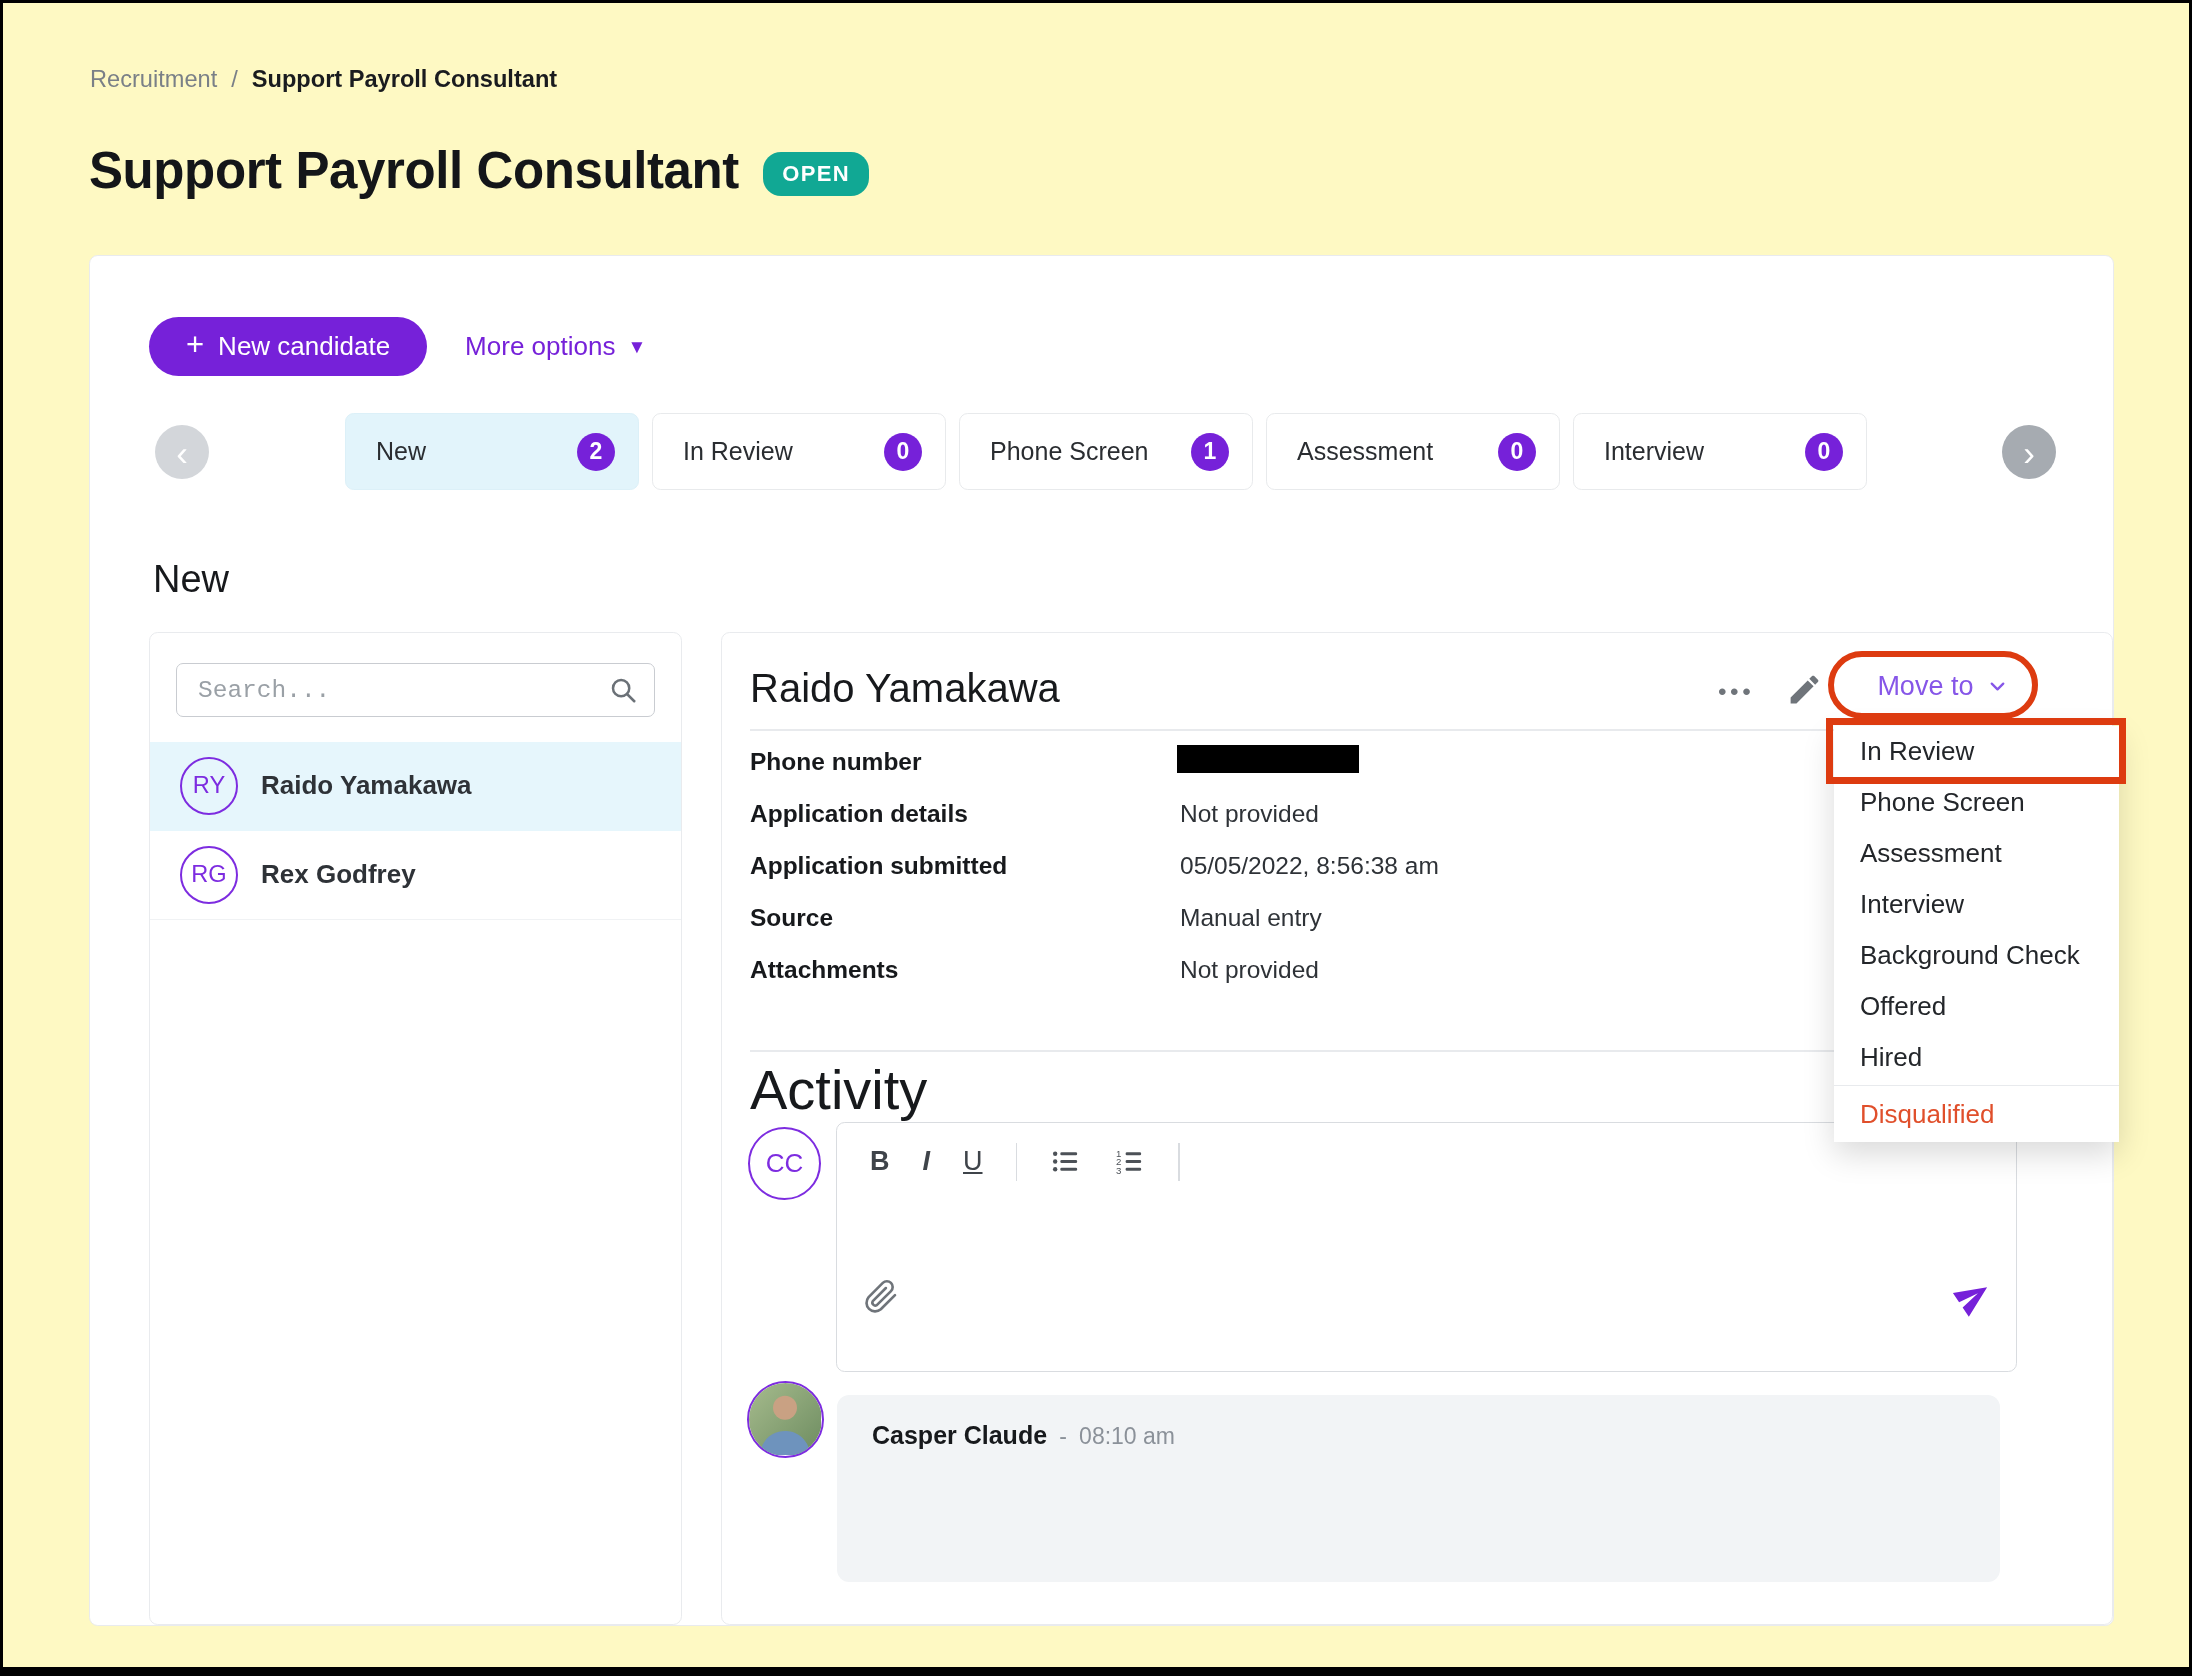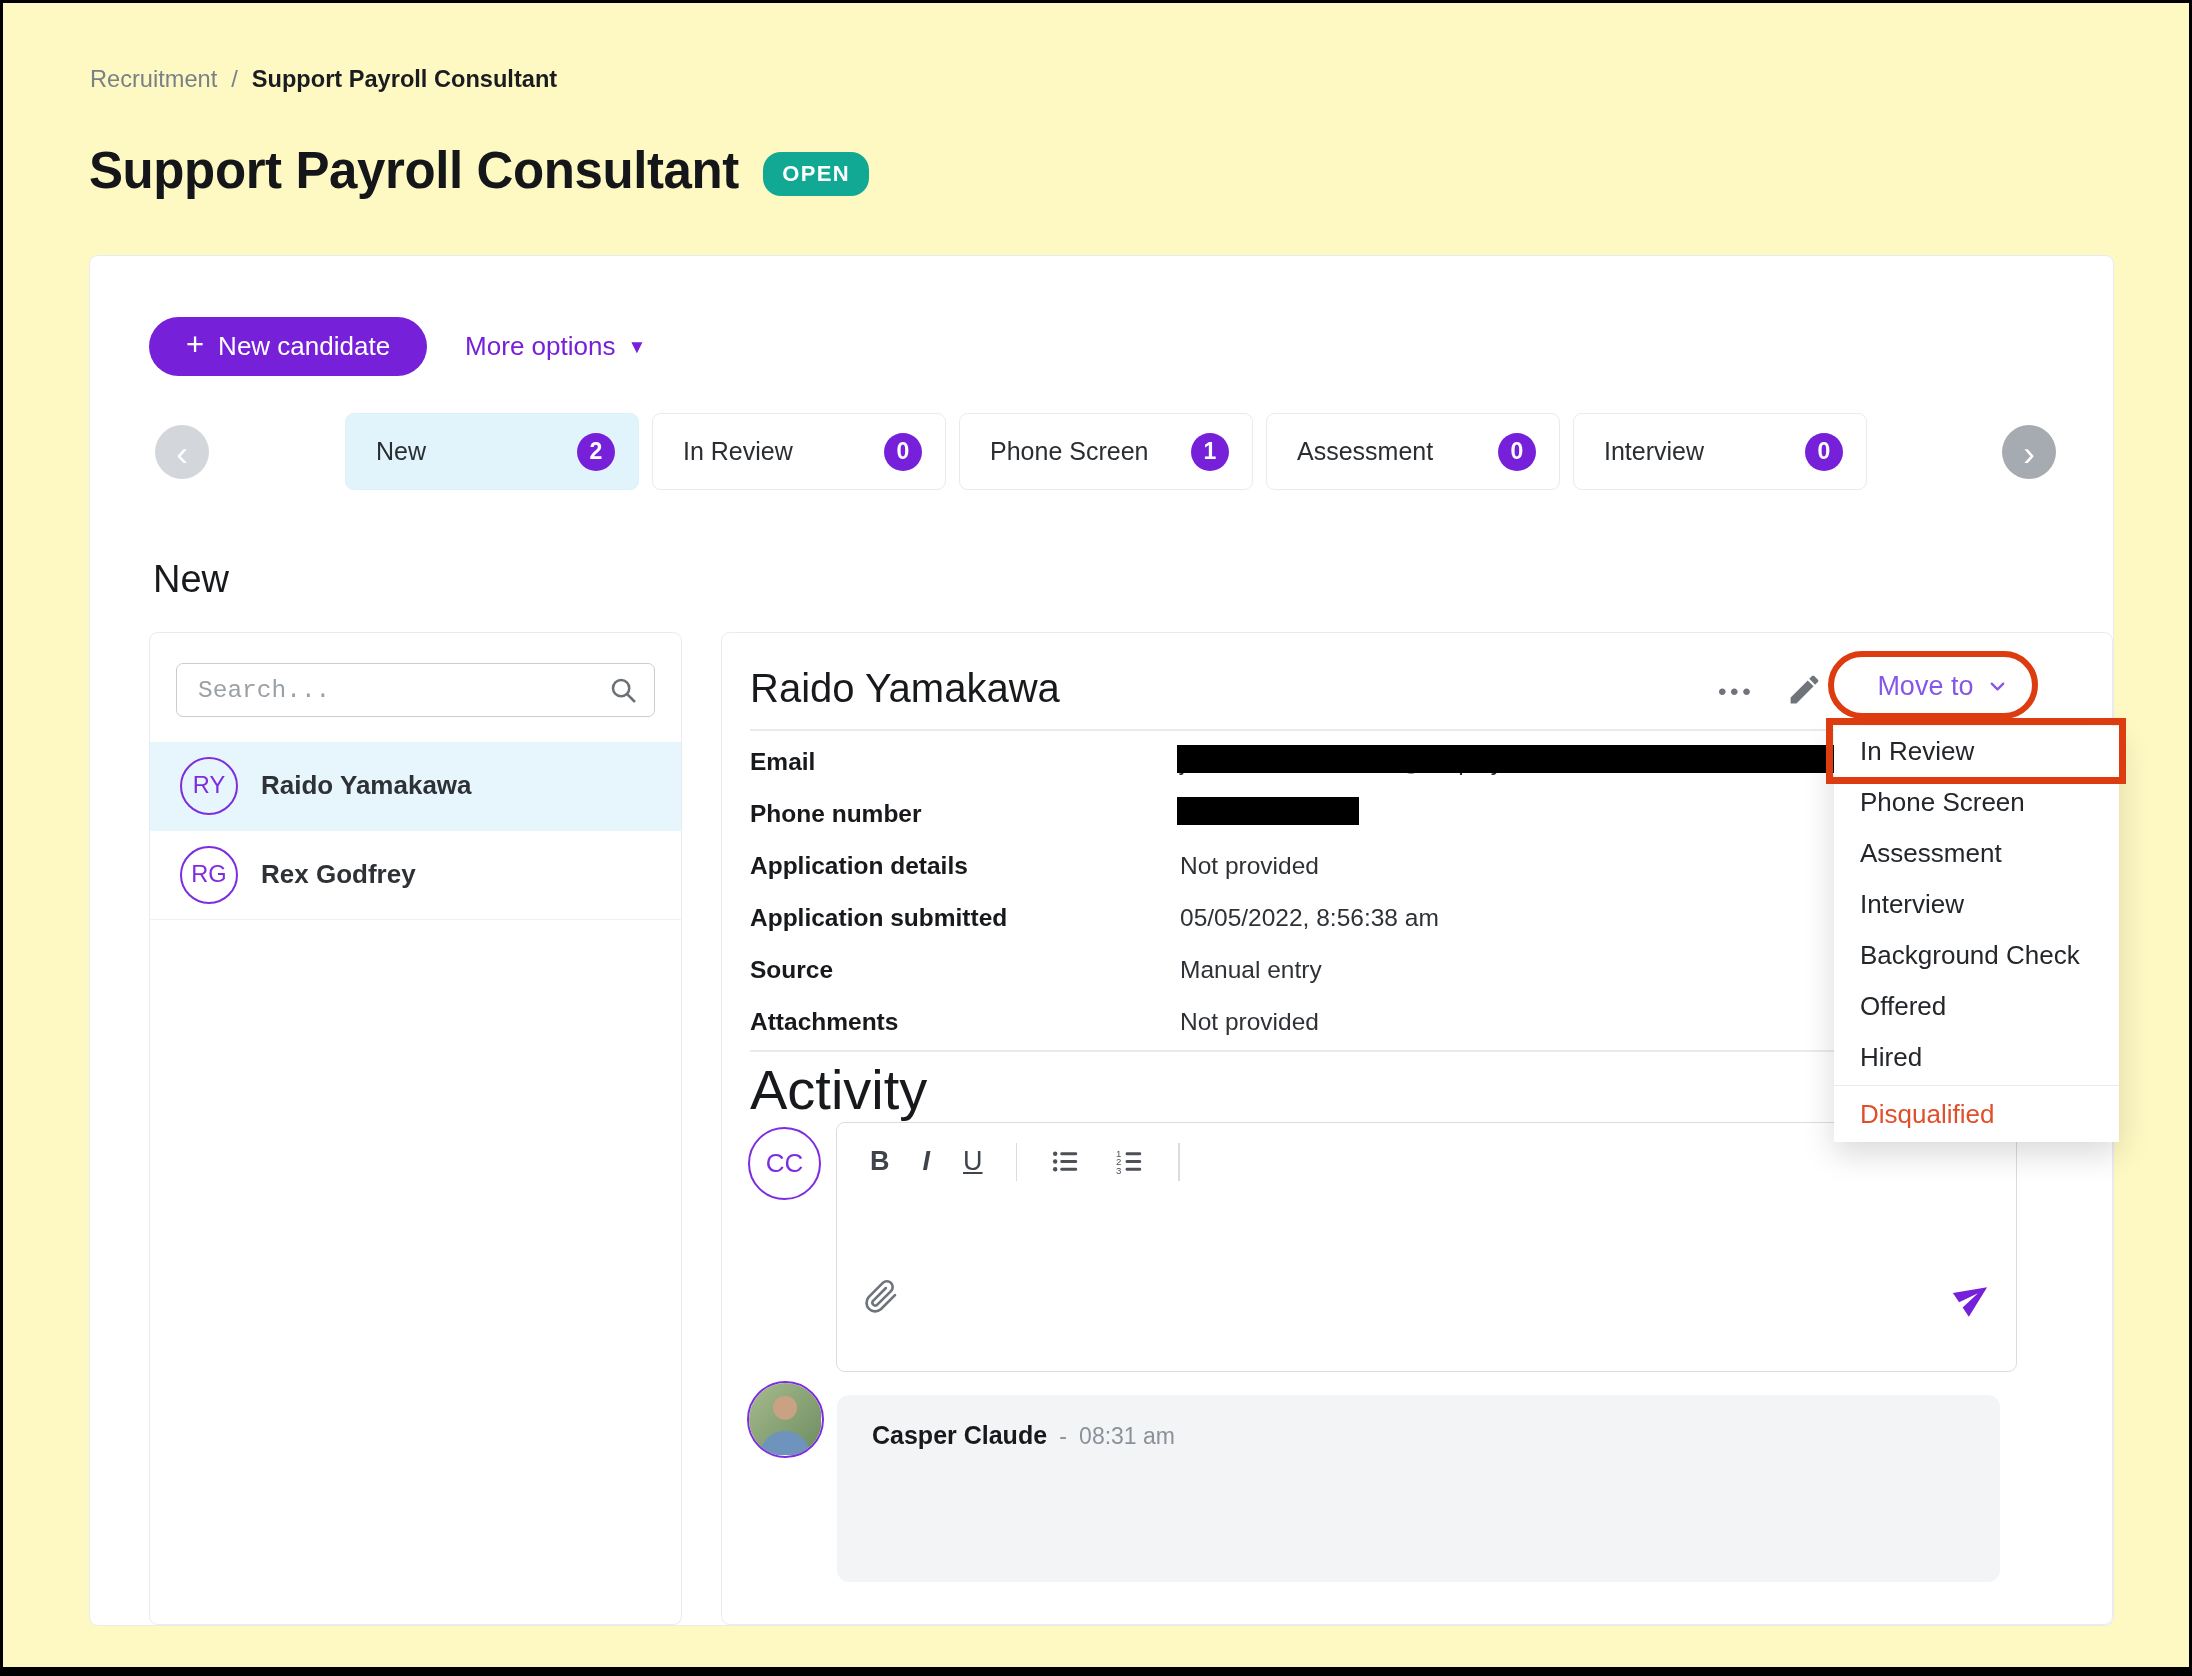--- a/index.html
+++ b/index.html
@@ -205,27 +205,20 @@
         <span>Move to</span>
         <svg width="23" height="23" viewBox="0 0 24 24" fill="none" stroke="#8656e8" stroke-width="2.4" stroke-linecap="round" stroke-linejoin="round">
           <path d="M6 9l6 6 6-6"></path>
         </svg>
       </button>
       <div class="annot annot-stadium"></div>
 
       <div class="divider d1"></div>
 
       <div class="fields">
-        <div class="frow">
-          <span class="flabel">Email</span>
-          <span class="fvalue redacted">
-            <span>jamessimon-test102@employmenthero.com</span>
-            <span class="bar bar-email"></span>
-          </span>
-        </div>
         <div class="frow">
           <span class="flabel">Phone number</span>
           <span class="fvalue redacted">
             <span>0450111110</span>
             <span class="bar bar-phone"></span>
           </span>
         </div>
         <div class="frow">
           <span class="flabel">Application details</span>
           <span class="fvalue">Not provided</span>
@@ -295,21 +288,21 @@
           </defs>
           <rect width="48" height="48" fill="url(#bgG)"></rect>
           <circle cx="24" cy="16.5" r="8" fill="#c9a183"></circle>
           <path d="M7 48c2-12.5 10.5-16 17-16s15 3.5 17 16z" fill="#6e93bd"></path>
         </svg>
       </div>
       <div class="comment-card">
         <div class="comment-head">
           <span class="comment-author">Casper Claude</span>
           <span class="comment-time">-</span>
-          <span class="comment-time">08:31 am</span>
+          <span class="comment-time">08:10 am</span>
         </div>
       </div>
 
       <div class="menu">
         <div class="menu-item" style="position:relative;">
           <span>In Review</span>
           <span class="annot annot-rect"></span>
         </div>
         <div class="menu-item">
           <span>Phone Screen</span>

